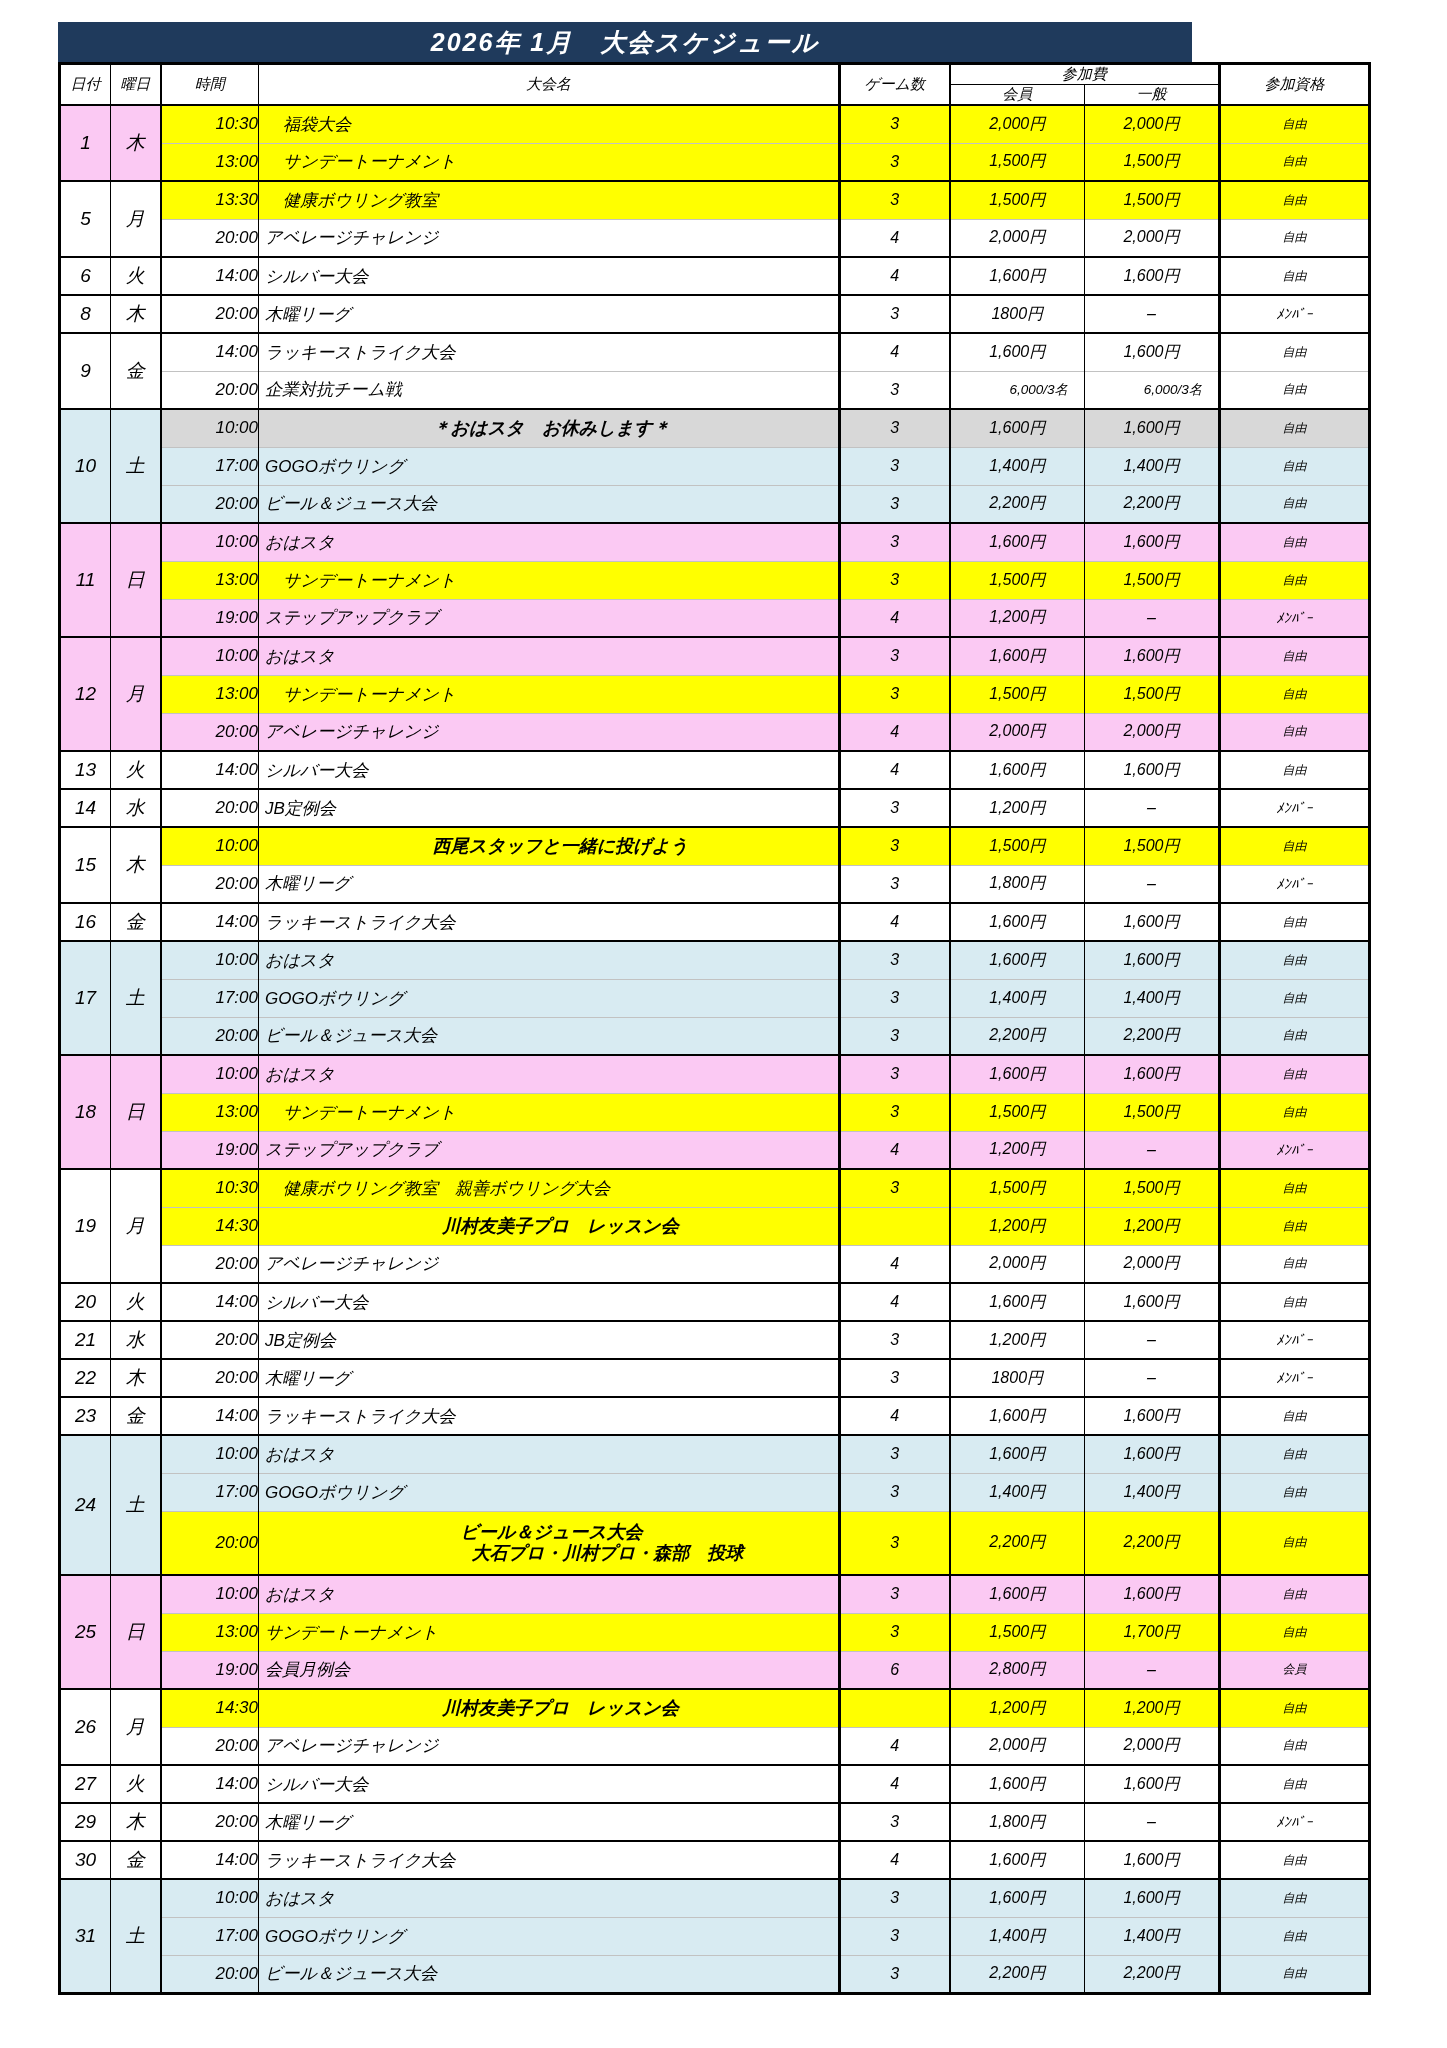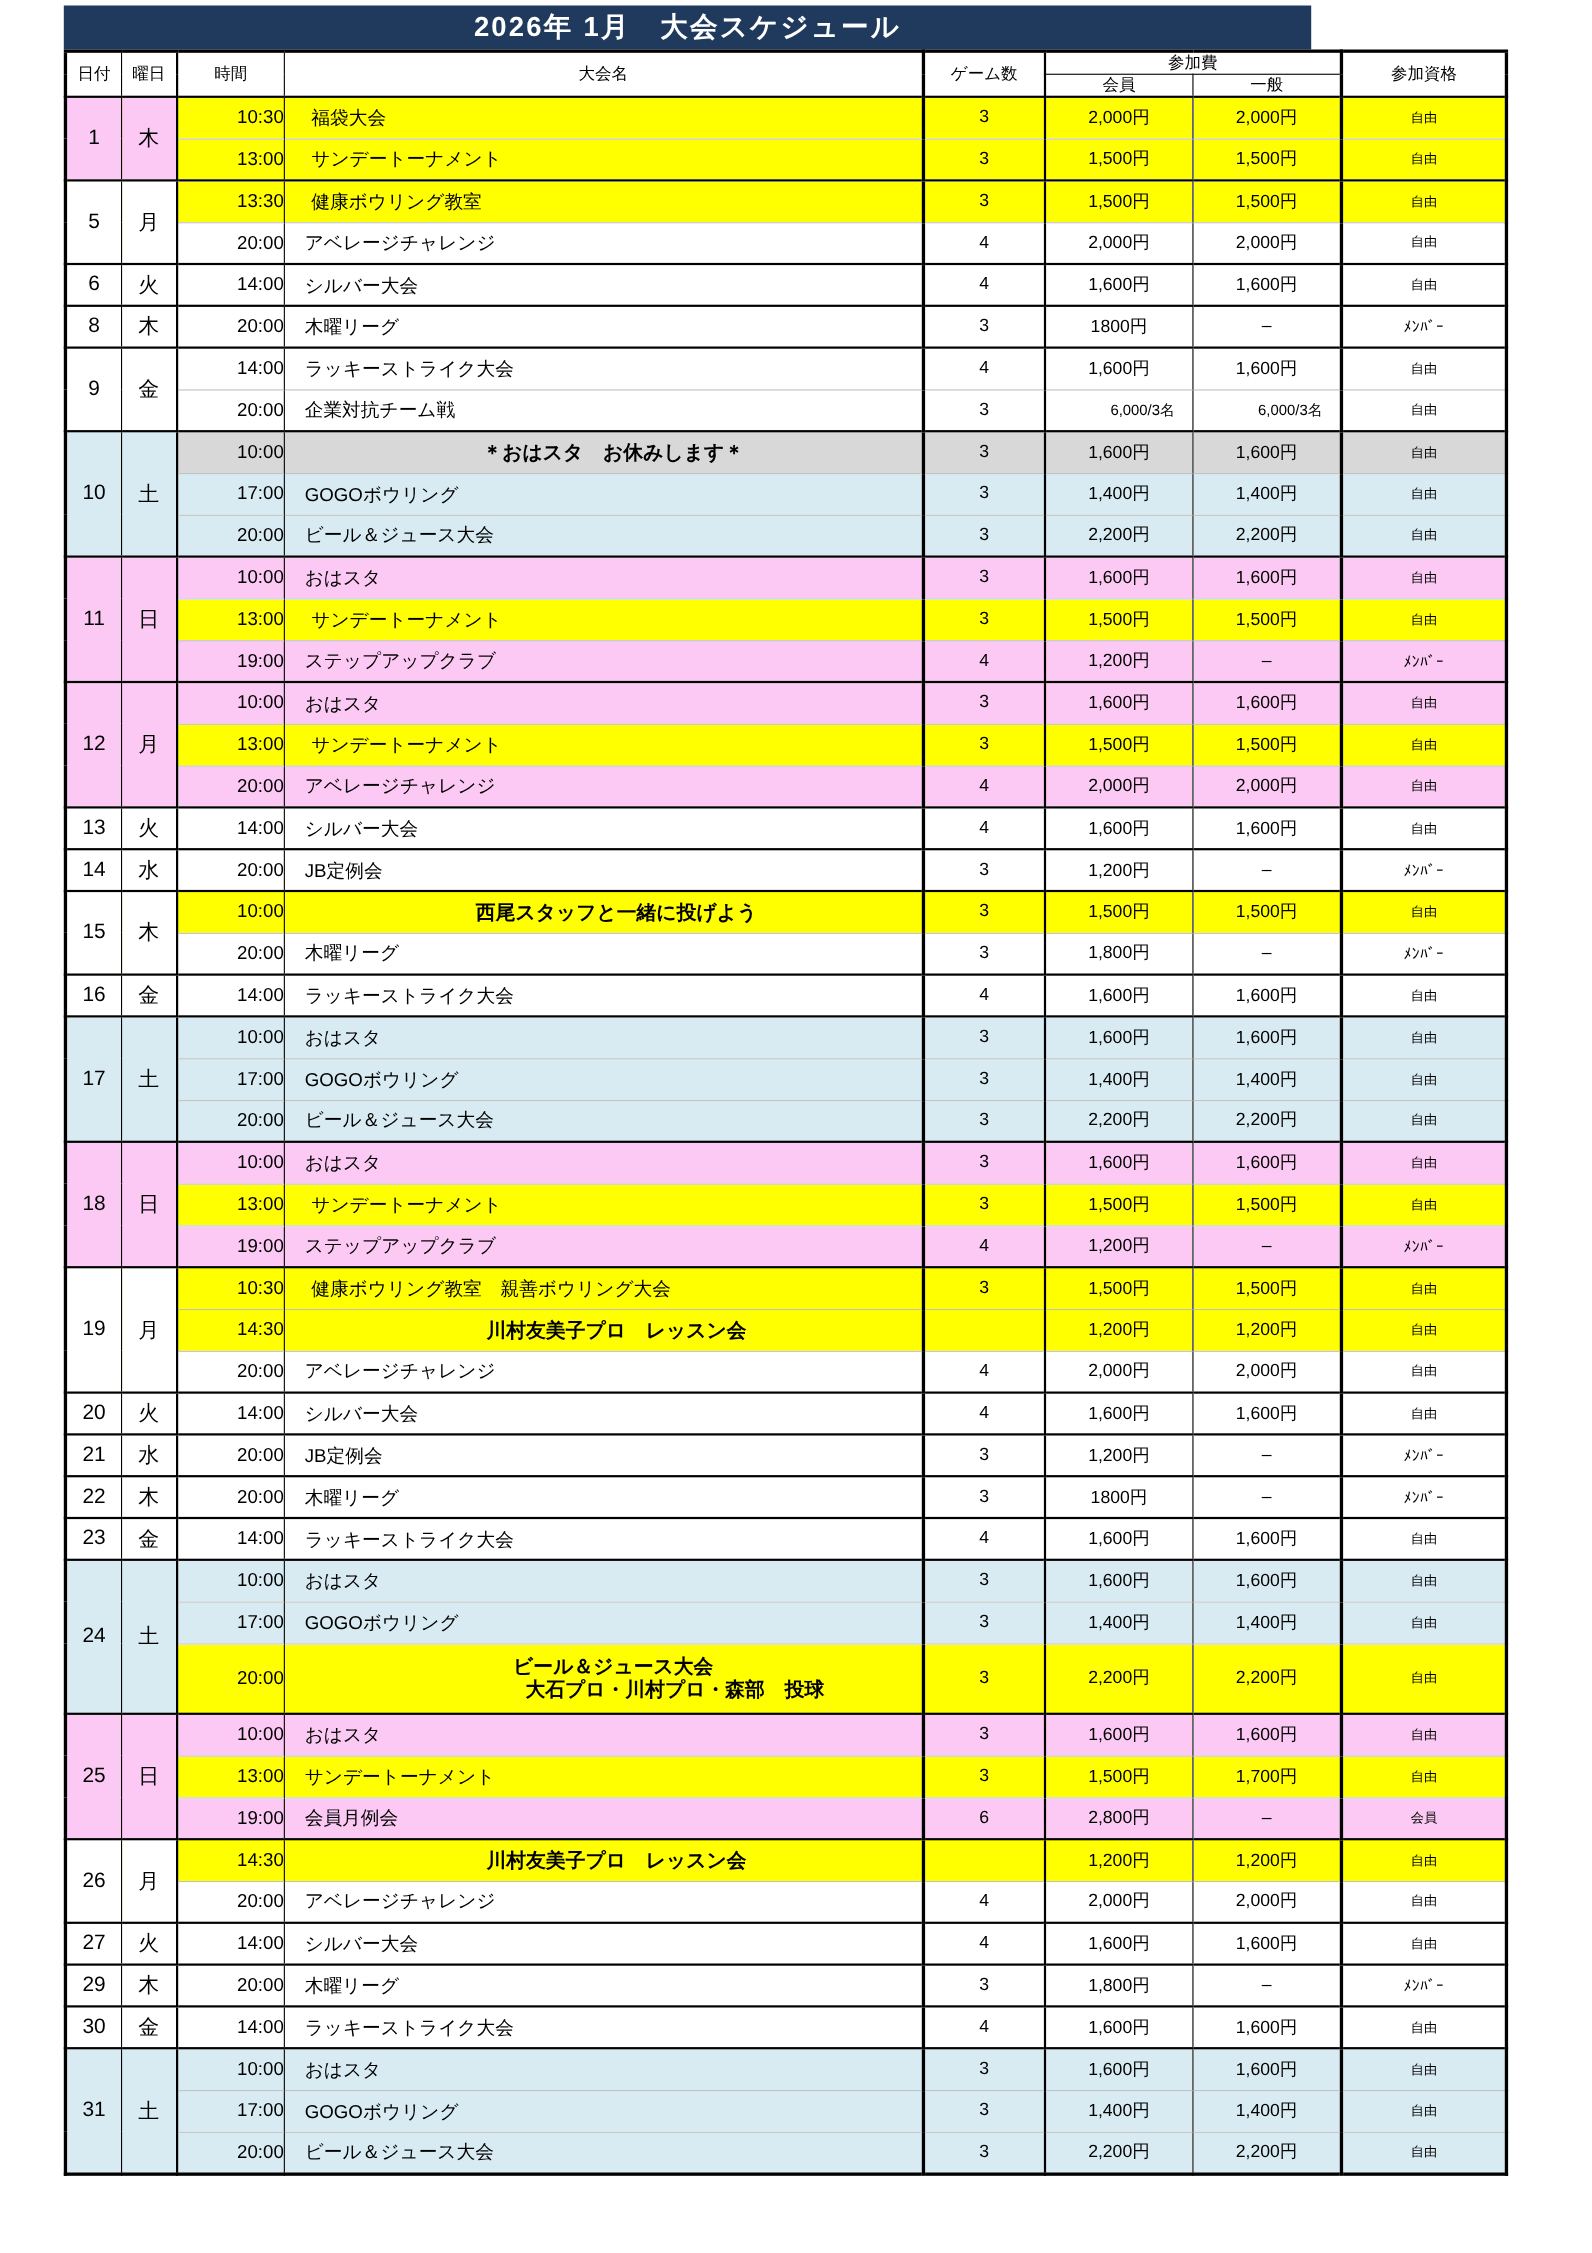--- a/index.html
+++ b/index.html
@@ -1,17 +1,17 @@
 <!DOCTYPE html>
 <html style="--navy: #1f3a5c; --yellow: #ffff00; --pink: #fbc9f3; --blue: #d8ebf2; --gray: #d8d8d8;"><head>
 <meta charset="utf-8">
 <style>
   html,body{margin:0;padding:0;background:#fff;}
   body{width:1447px;height:2048px;font-family:"Liberation Sans","DejaVu Sans",sans-serif;color:#000;}
-  .sheet{position:absolute;left:58px;top:5px;width:1134px;}
+  .sheet{position:absolute;left:58px;top:22px;width:1134px;font-style:italic;}
   .title-bar{
     background:var(--navy,#1f3a5c);
     height:40px;line-height:40px;text-align:center;
     color:#fff;font-size:25px;font-weight:bold;letter-spacing:2px;
   }
   table.sched{border-collapse:collapse;table-layout:fixed;width:1310px;border:3px solid #000;}
   th,td{box-sizing:border-box;padding:0;vertical-align:middle;overflow:hidden;white-space:nowrap;}
   thead th{background:#fff;font-weight:normal;font-size:15px;height:20px;border-top:3px solid #000;}
   thead tr.sub th{border-top:1px solid #000;height:20px;font-size:15px;}
   thead th{border-bottom:2px solid #000;}
@@ -26,21 +26,21 @@
   tbody tr.group-start td{border-top:2.5px solid #000;}
   
   .bg-yellow{background:var(--yellow,#ffff00);}
   .bg-white{background:#ffffff;}
   .bg-pink{background:var(--pink,#fbc9f3);}
   .bg-blue{background:var(--blue,#d8ebf2);}
   .bg-gray{background:var(--gray,#d8d8d8);}
   .c-date,.c-day{text-align:center;font-size:19px;}
   .c-time{text-align:right;}
   .c-name{text-align:left;padding-left:24px;}
-  .c-name.ind{padding-left:18px;}
+  .c-name.ind{padding-left:6px;}
   .c-games{text-align:center;font-size:16px;}
   .c-fee{text-align:center;font-size:16px;}
   .c-elig{text-align:center;font-size:12px;}
   .bold{font-weight:bold;font-size:18px;text-align:center;}
   .fee-small{font-size:13.5px;padding-left:43px;}
   .memb{font-size:14px;letter-spacing:0.5px;}
   .line2{display:block;padding-left:112px;line-height:1.15;}
   .line1{display:block;line-height:1.15;}
 </style>
 </head>

